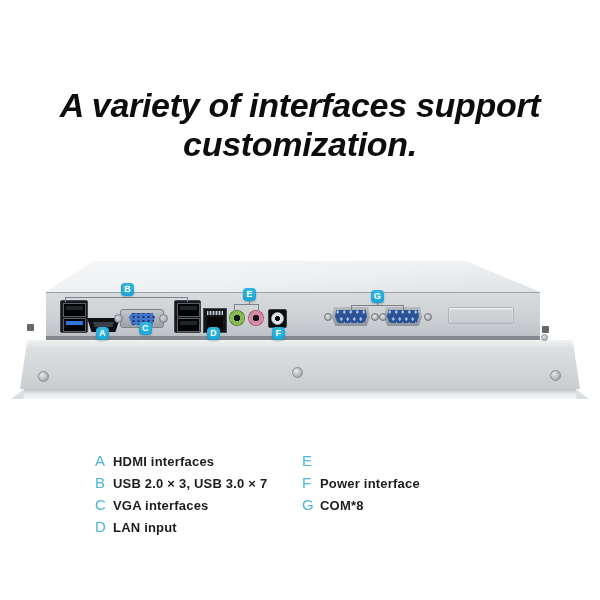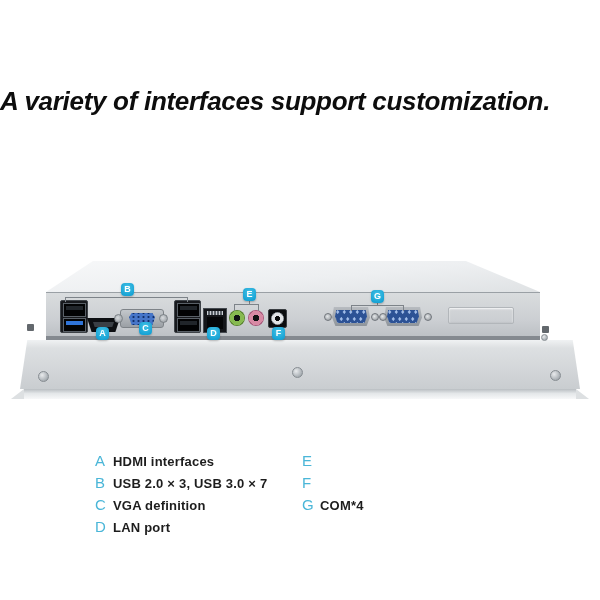--- a/index.html
+++ b/index.html
@@ -1,21 +1,21 @@
 <!DOCTYPE html>
 <html><head>
 <meta charset="utf-8">
 <style>
   html,body{margin:0;padding:0;background:#fff;}
   .page{position:relative;width:600px;height:600px;background:#ffffff;overflow:hidden;
         font-family:"Liberation Sans",sans-serif;}
 
   
-  .title{position:absolute;left:0;top:86px;width:100%;text-align:left;
-         font-size:26px;font-weight:700;font-style:italic;color:#0d0d0d;letter-spacing:-0.3px;}
+  .title{position:absolute;left:0;top:86px;width:100%;text-align:center;
+         font-size:34px;font-weight:700;font-style:italic;color:#0d0d0d;letter-spacing:-0.3px;}
   .subtitle{position:absolute;left:0;top:139px;width:100%;text-align:center;
             font-size:13px;font-weight:700;color:#161616;line-height:22px;}
 
   
   .top-surface{position:absolute;left:46px;top:261px;width:494px;height:31px;
     clip-path:polygon(9.5% 0,85% 0,100% 100%,0 100%);
     background:linear-gradient(175deg,#f7f8f9 0%,#edeff1 55%,#dfe2e4 100%);}
   .cover-face{position:absolute;left:46px;top:292px;width:494px;height:48px;box-sizing:border-box;
     background:linear-gradient(#d9dcde 0%,#cbced2 65%,#bdc1c5 100%);
     border-top:1px solid #9aa0a5;border-bottom:4px solid #84898f;}
@@ -222,34 +222,35 @@
     <div class="legend-row">
       <span class="legend-key">A</span>
       <span class="legend-label">HDMI interfaces</span>
     </div>
     <div class="legend-row">
       <span class="legend-key">B</span>
       <span class="legend-label">USB 2.0 × 3, USB 3.0 × 7</span>
     </div>
     <div class="legend-row">
       <span class="legend-key">C</span>
-      <span class="legend-label">VGA definition</span>
+      <span class="legend-label">VGA interfaces</span>
     </div>
     <div class="legend-row">
       <span class="legend-key">D</span>
-      <span class="legend-label">LAN port</span>
+      <span class="legend-label">LAN input</span>
     </div>
   </div>
 
   <div class="legend-col col-2">
     <div class="legend-row">
       <span class="legend-key">E</span>
     </div>
     <div class="legend-row">
       <span class="legend-key">F</span>
+      <span class="legend-label">Power interface</span>
     </div>
     <div class="legend-row">
       <span class="legend-key">G</span>
-      <span class="legend-label">COM*4</span>
+      <span class="legend-label">COM*8</span>
     </div>
   </div>
 
 </div>
 
 </body></html>

